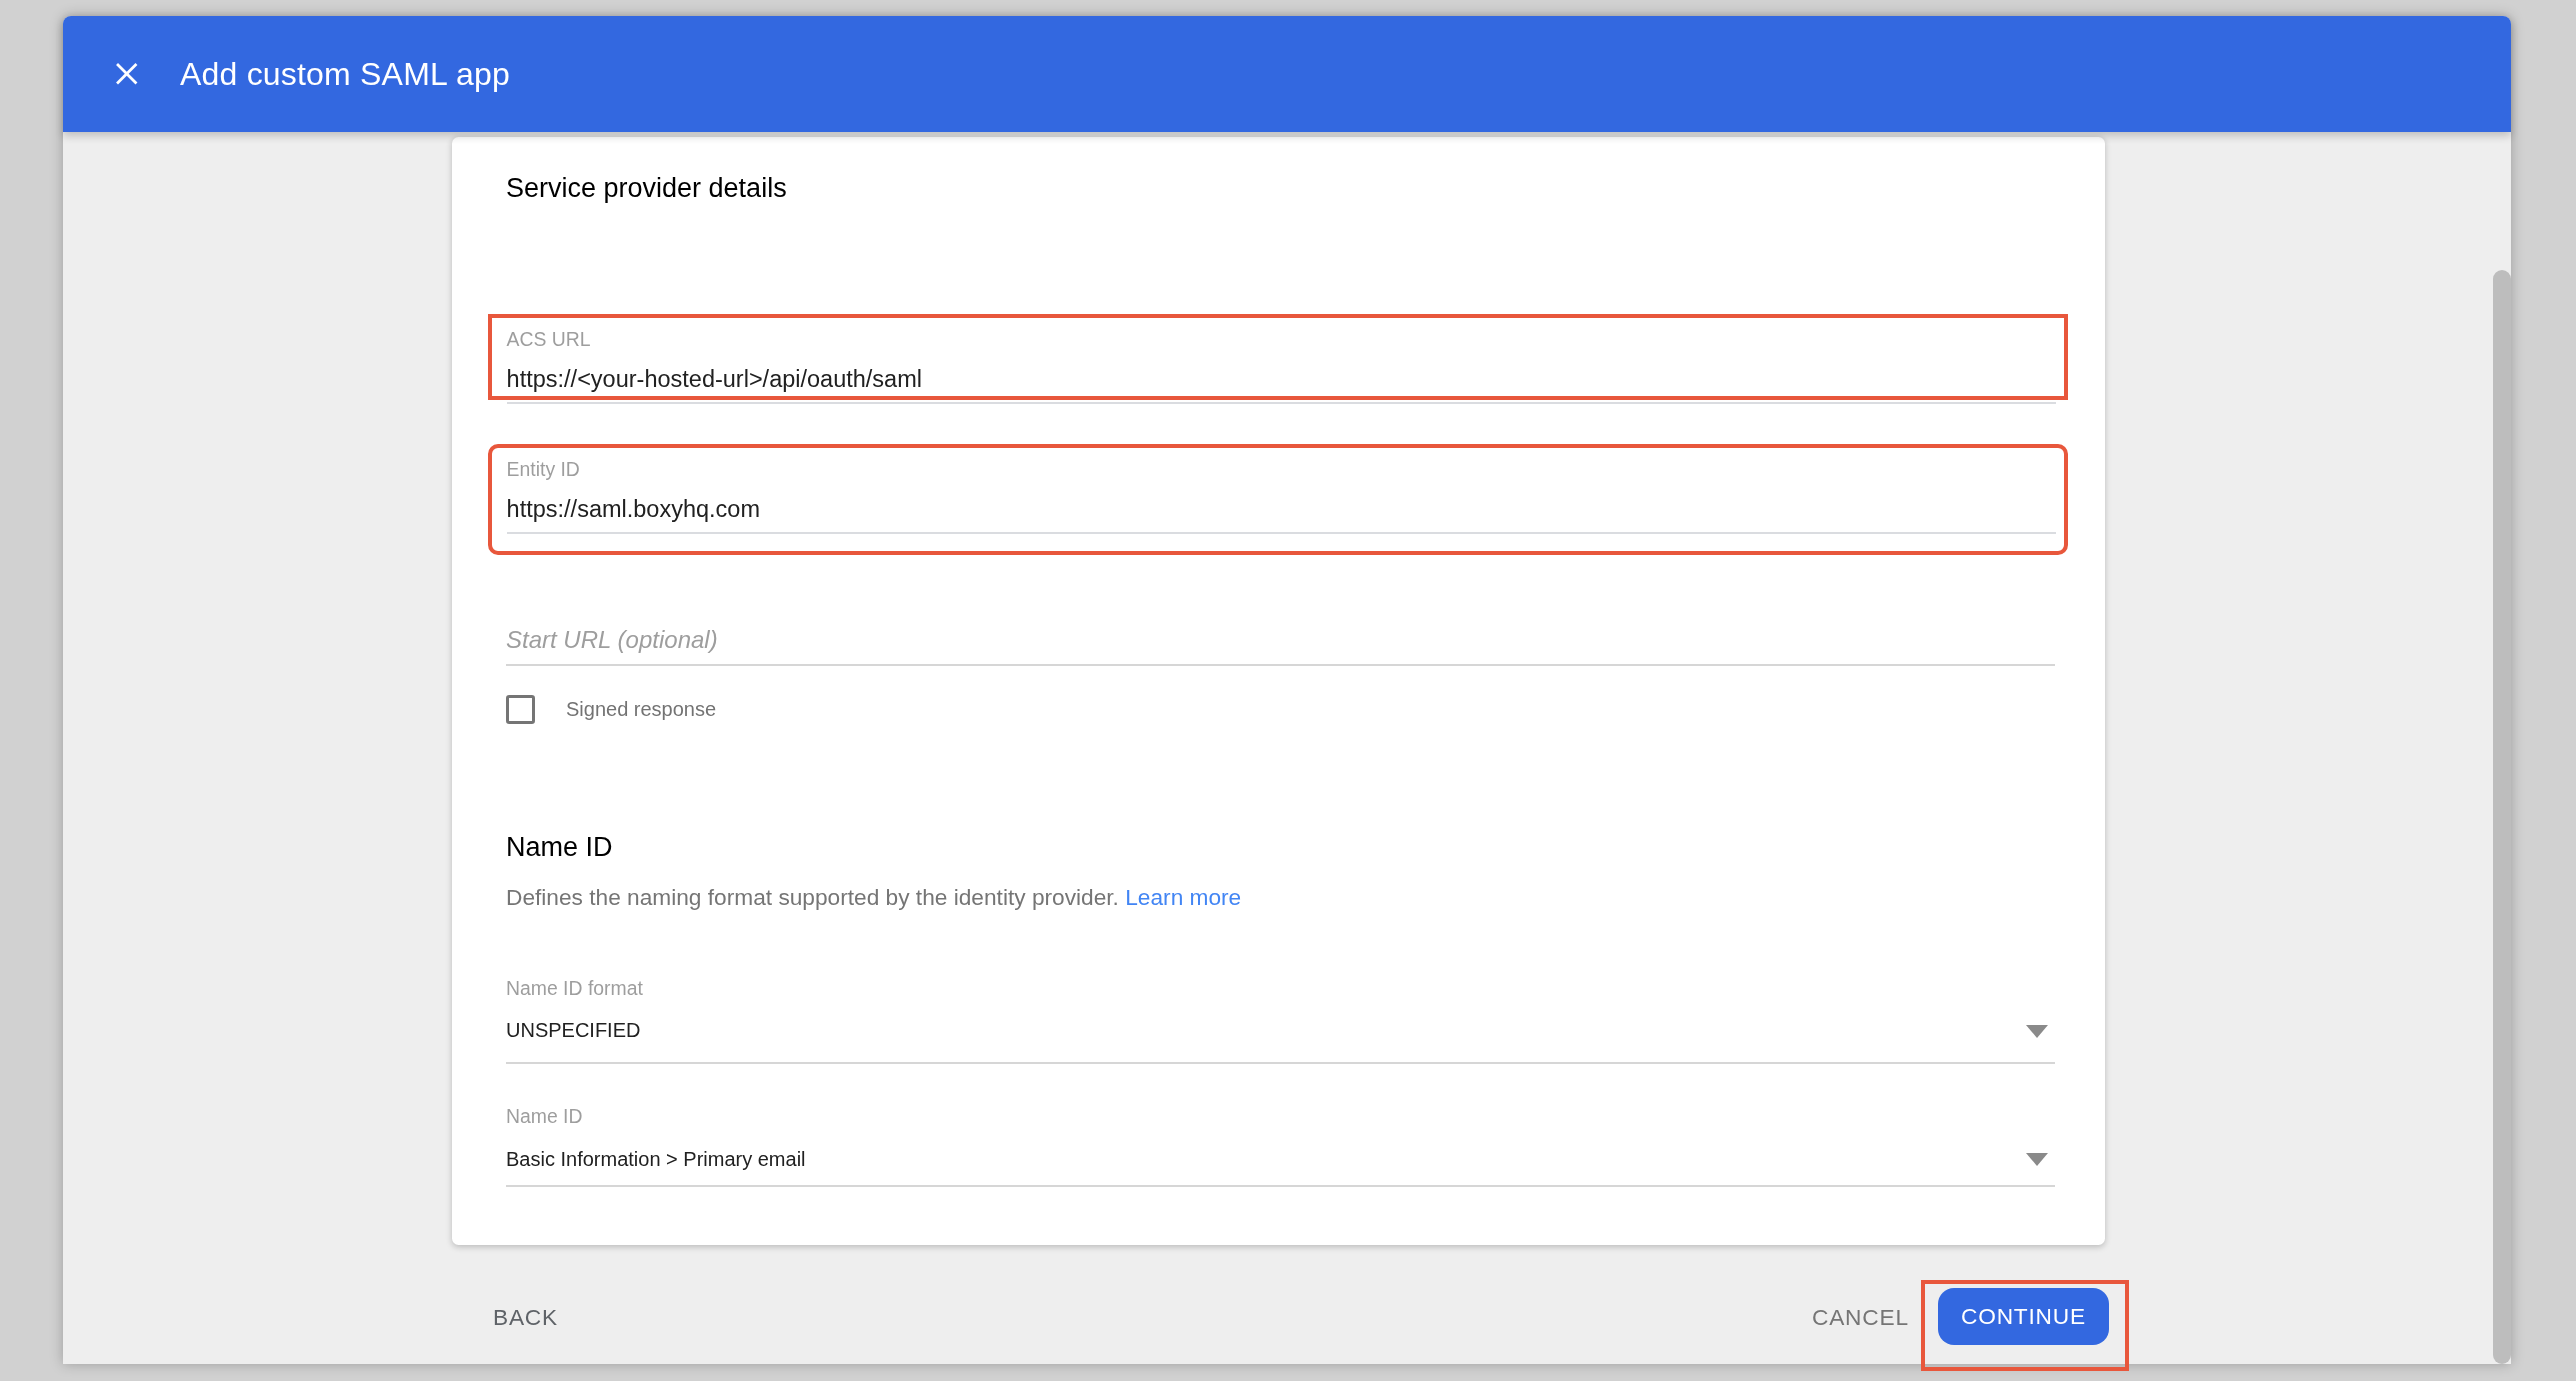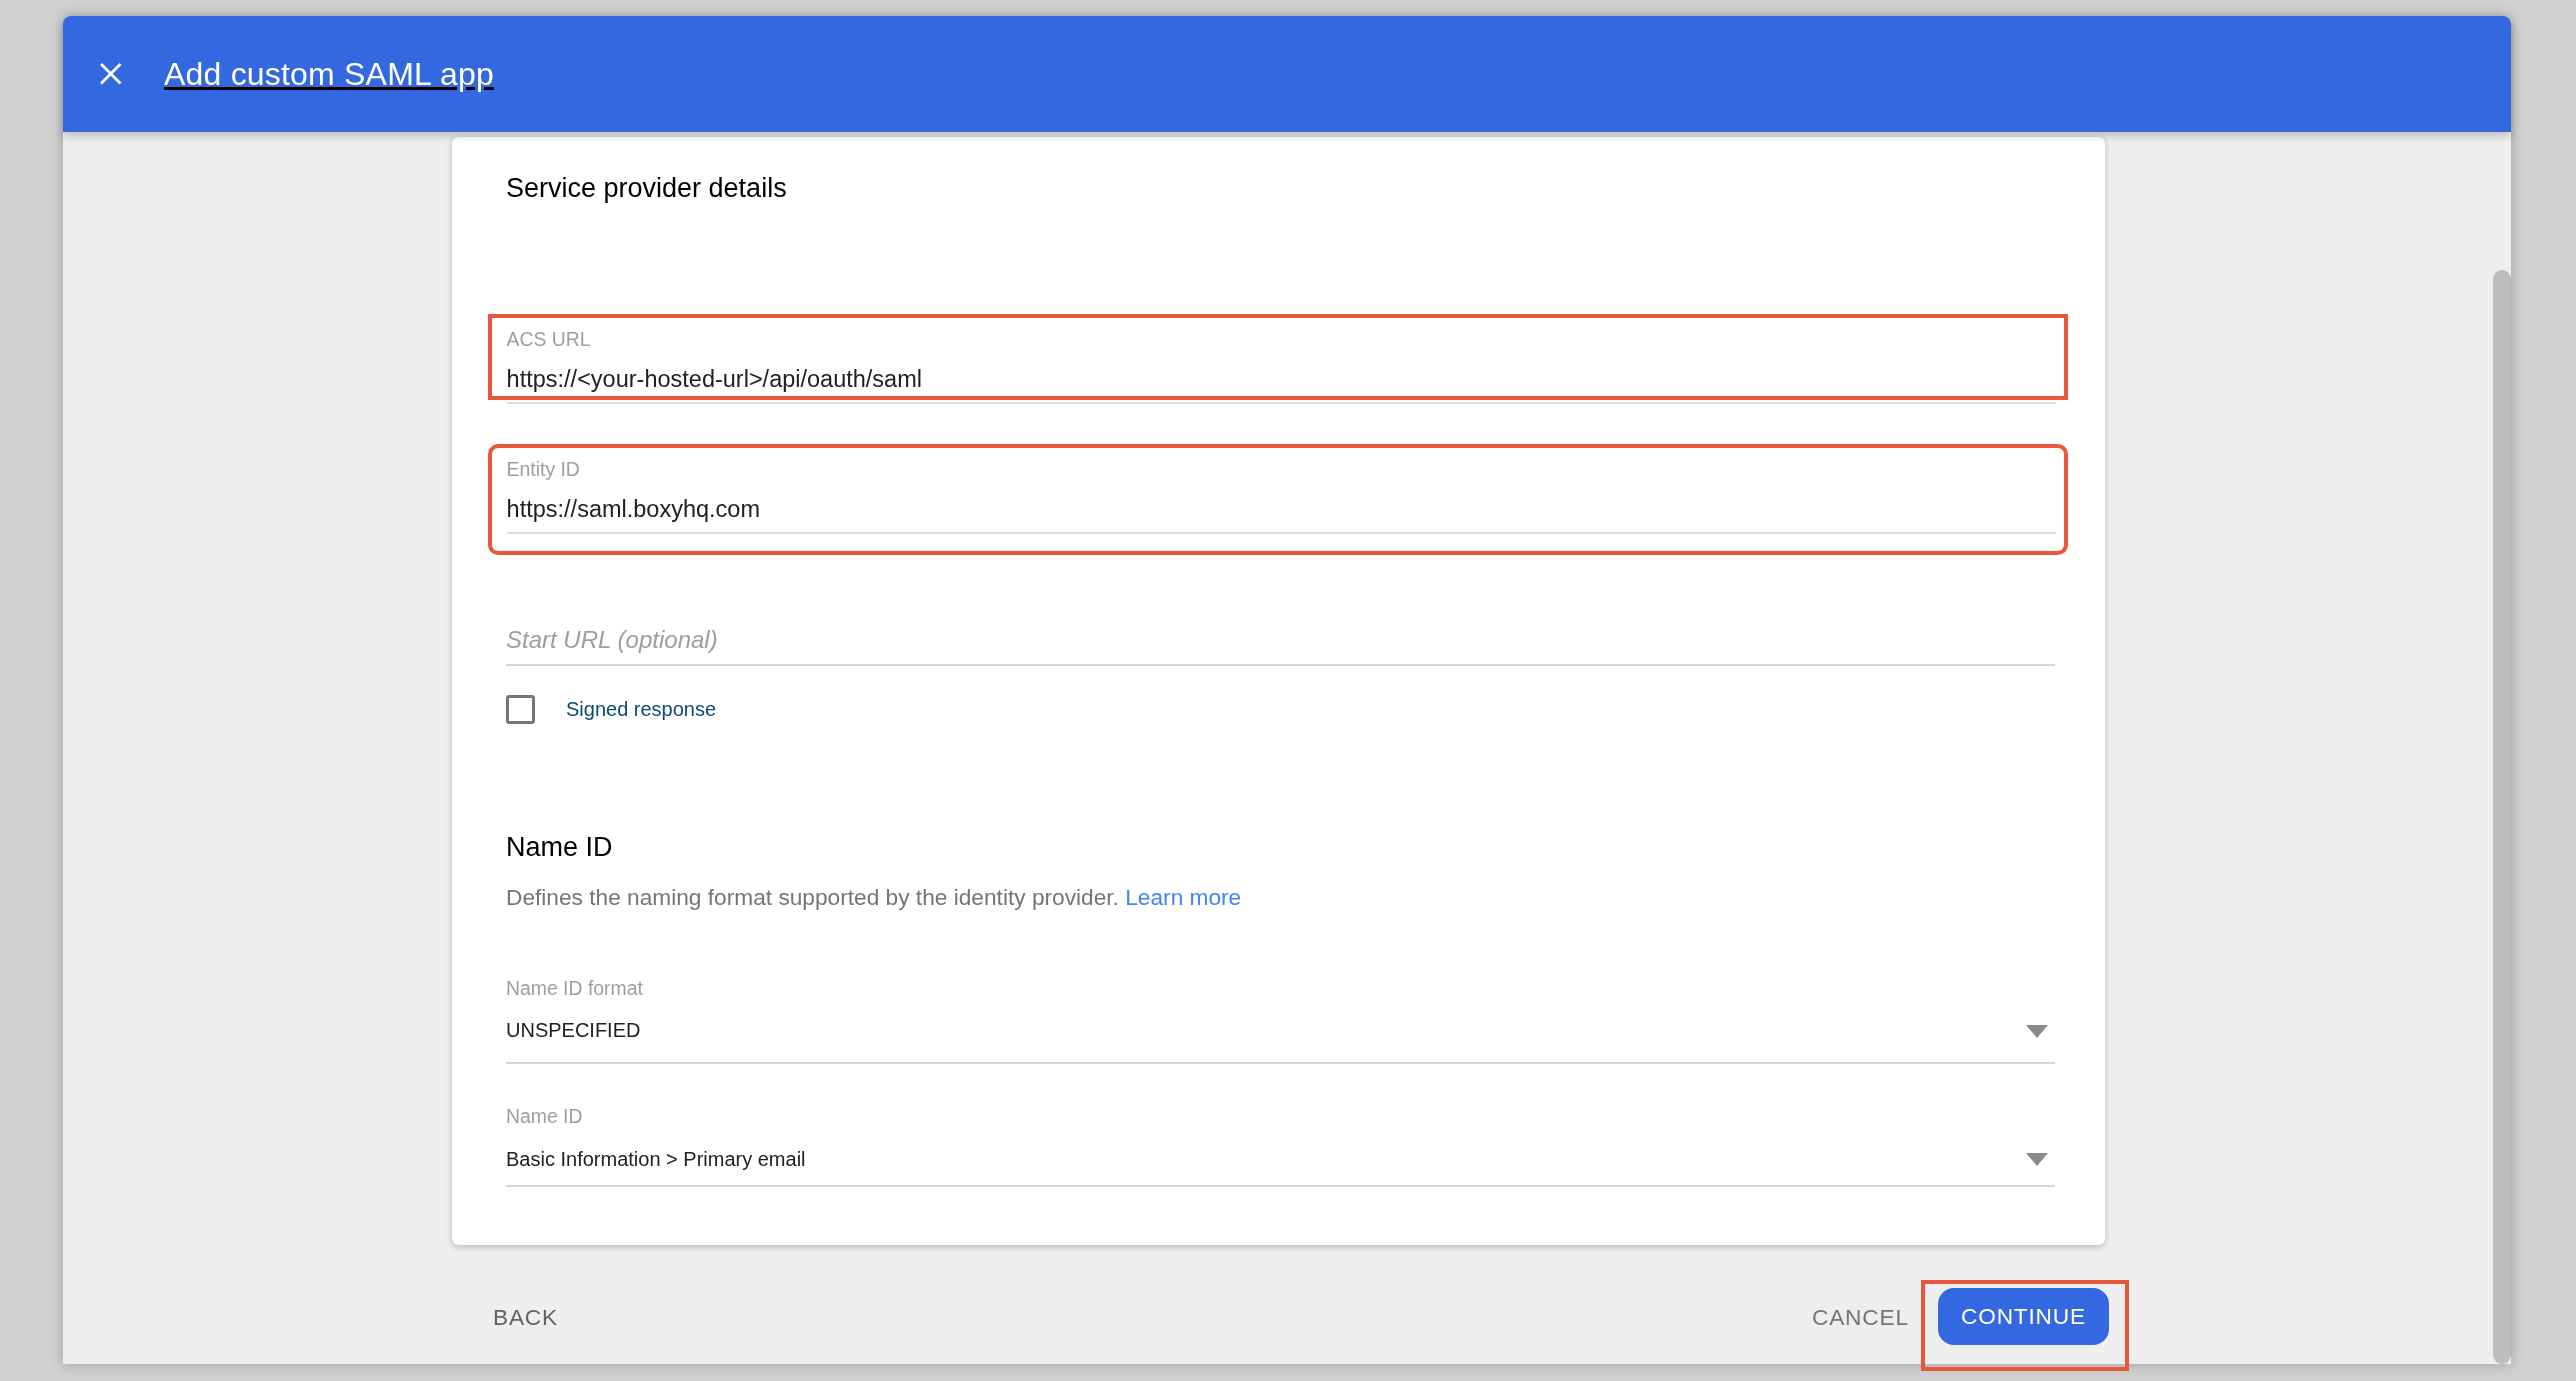--- a/index.html
+++ b/index.html
@@ -4,21 +4,21 @@
 <style>
   html,body{margin:0;padding:0;}
   body{font-family:"Liberation Sans","DejaVu Sans",sans-serif;background:#d1d1d1;}
   #page{position:relative;width:2576px;height:1381px;background:#d1d1d1;overflow:hidden;}
 
   .dialog{position:absolute;left:63px;top:16px;width:2448px;height:1348px;
           background:#eeeeee;border-radius:8px 8px 0 0;box-shadow:0 0 13px rgba(0,0,0,0.25);}
 
   .dialog-header{position:absolute;left:0;top:0;width:100%;height:116px;background:#3368e0;
                  border-radius:8px 8px 0 0;display:flex;align-items:center;
-                 padding-left:27px;box-sizing:border-box;box-shadow:0 3.2px 8px rgba(0,0,0,0.20);z-index:5;text-decoration:underline;}
+                 padding-left:43px;box-sizing:border-box;box-shadow:0 3.2px 8px rgba(0,0,0,0.20);z-index:5;}
   .close-btn{width:42px;height:42px;display:flex;align-items:center;justify-content:center;
              cursor:pointer;flex:0 0 auto;}
   .dialog-title{color:#ffffff;font-size:32px;font-weight:400;margin-left:32px;letter-spacing:0.2px;}
 
   .card{position:absolute;left:389px;top:121px;width:1653px;height:1108px;background:#ffffff;
         border-radius:6.5px;box-shadow:0 1.6px 6.5px rgba(0,0,0,0.22);z-index:2;}
   .card *{box-sizing:border-box;}
 
   .section-heading{position:absolute;left:54px;font-size:27px;font-weight:500;color:#000000;line-height:31px;}
   .section-desc{position:absolute;left:54px;font-size:22.7px;font-weight:400;color:#757575;line-height:29px;white-space:nowrap;}
@@ -29,21 +29,21 @@
   .field-inner{padding:11.3px 0 0 14.6px;}
   .field-label{font-size:19.4px;color:#9e9e9e;line-height:21px;}
   .field-value{font-size:23.5px;color:#212121;line-height:26px;margin-top:16px;white-space:nowrap;}
   .underline{height:1.6px;background:#dadce0;margin-top:9.7px;width:1549px;}
 
   .abs-underline{position:absolute;height:1.6px;background:#d6d6d6;width:1549px;left:54px;}
   .placeholder-text{position:absolute;left:54px;font-size:24px;color:#9e9e9e;line-height:27.5px;}
 
   .checkbox-row{position:absolute;left:54px;top:558px;display:flex;align-items:center;}
   .checkbox{width:29px;height:29px;border:3.2px solid #757575;border-radius:3.2px;background:#ffffff;cursor:pointer;flex:0 0 auto;}
-  .checkbox-label{font-size:20px;color:#0c4a6e;margin-left:31px;line-height:29px;}
+  .checkbox-label{font-size:20px;color:#737373;margin-left:31px;line-height:29px;}
 
   .select-label{position:absolute;left:54px;font-size:19.4px;color:#9e9e9e;line-height:22.7px;}
   .select-value{position:absolute;left:54px;font-size:20px;color:#212121;line-height:29px;cursor:pointer;white-space:nowrap;}
   .caret{position:absolute;left:1574px;width:0;height:0;border-left:11.3px solid transparent;
          border-right:11.3px solid transparent;border-top:13px solid #8a8a8a;cursor:pointer;}
 
   .footer-btn{position:absolute;font-size:22.7px;font-weight:500;letter-spacing:0.8px;line-height:36px;
               cursor:pointer;background:none;border:none;padding:0;font-family:inherit;}
   .back-btn{left:430px;top:1283px;color:#5f6368;}
   .cancel-btn{left:1749px;top:1283px;color:#757575;}

